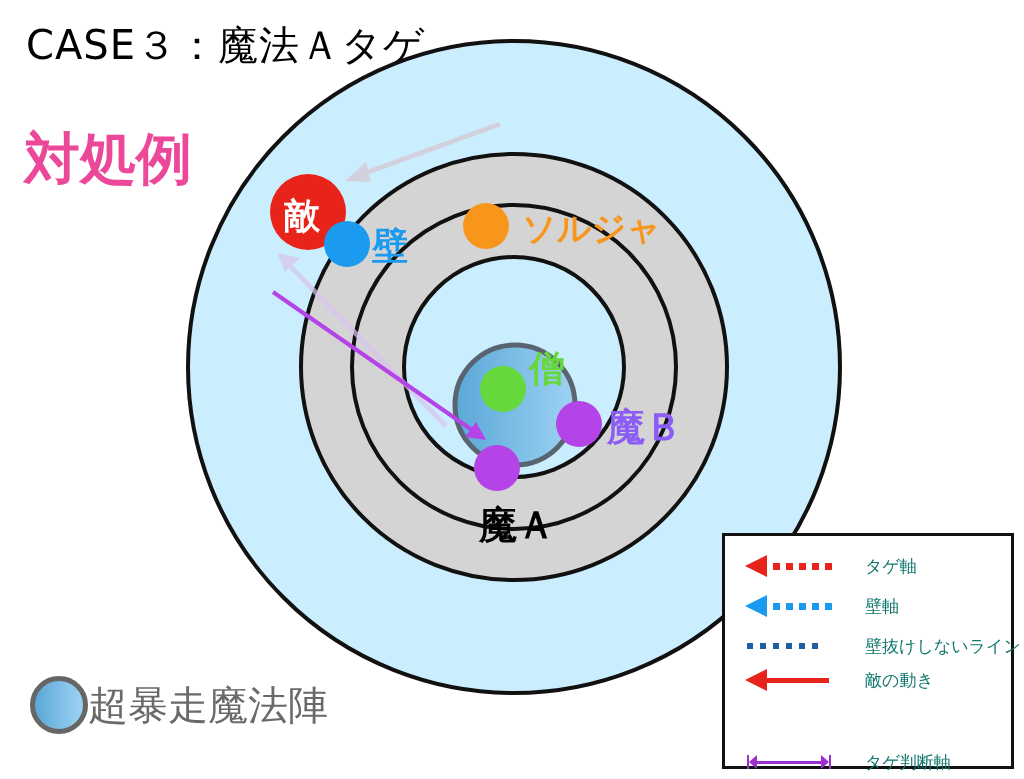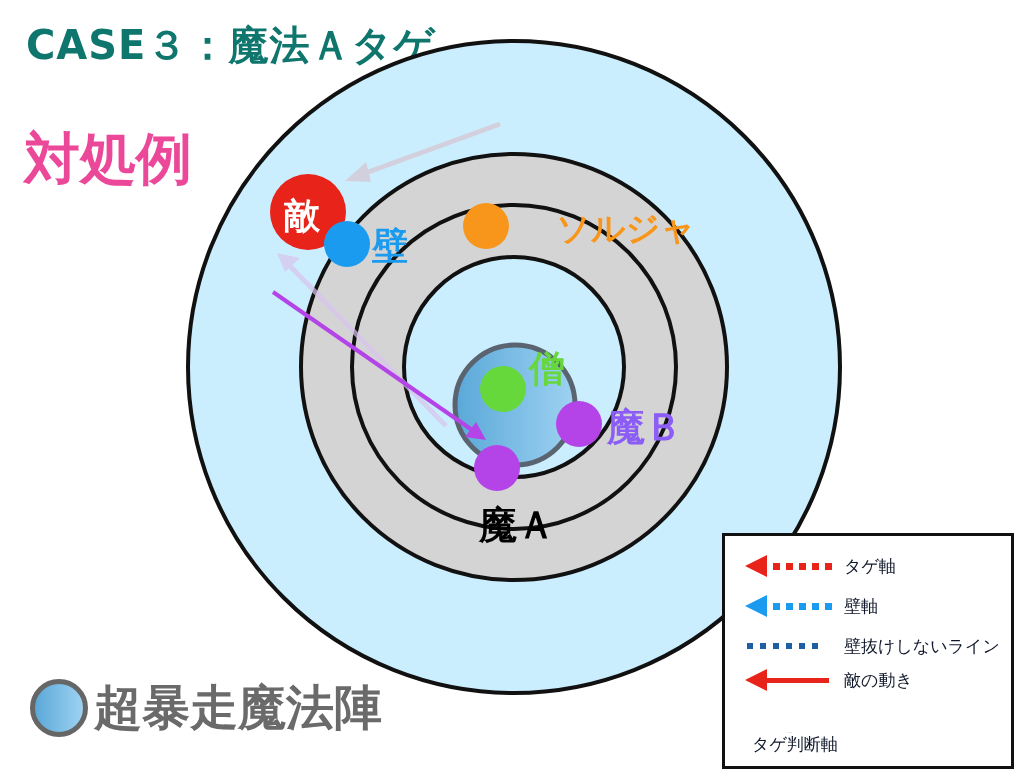--- a/index.html
+++ b/index.html
@@ -1,27 +1,27 @@
 <!DOCTYPE html>
 <html><head>
 <meta charset="utf-8">
 <style>
   html, body { margin:0; padding:0; background:#ffffff; }
   body { width:1024px; height:779px; position:relative; overflow:hidden; font-family:"DejaVu Sans", sans-serif; }
-  .title { position:absolute; left:26px; top:18px; font-size:40px; color:#0f766e; font-weight:bold; letter-spacing:1px; }
+  .title { position:absolute; left:26px; top:18px; font-size:40px; color:#000000; font-weight:normal; letter-spacing:1px; }
   .subtitle { position:absolute; left:24px; top:122px; font-size:56px; color:#ec4899; font-weight:bold; }
   svg.diagram { position:absolute; left:0; top:0; }
   .lbl { position:absolute; font-weight:bold; white-space:nowrap; }
   .legend { position:absolute; left:722px; top:533px; width:292px; height:236px; border:3px solid #111; background:#fff; box-sizing:border-box; }
   .legend-row { position:absolute; left:18px; height:24px; display:flex; align-items:center; }
   .legend-row svg { width:92px; height:24px; }
-  .legend-row span { margin-left:9px; font-size:17px; color:#0f172a; white-space:nowrap; }
+  .legend-row span { margin-left:30px; font-size:17px; color:#0f766e; white-space:nowrap; }
   .mahojin { position:absolute; left:30px; top:676px; display:flex; align-items:center; }
   .mahojin .disc { width:58px; height:58px; border-radius:50%; background:linear-gradient(90deg,#5aa8d8,#9ed2f2); border:5px solid #666; box-sizing:border-box; }
-  .mahojin span { margin-left:6px; font-size:48px; color:#6a6a6a; font-weight:bold; }
+  .mahojin span { font-size:40px; color:#6a6a6a; font-weight:normal; }
 </style>
 </head>
 <body>
 
 <div class="title">CASE３：魔法Ａタゲ</div>
 <div class="subtitle">対処例</div>
 
 <svg class="diagram" width="1024" height="779" viewBox="0 0 1024 779">
   <defs>
     <linearGradient id="mj" x1="0" x2="1" y1="0" y2="0">
@@ -54,21 +54,21 @@
   <circle cx="308" cy="212" r="38" fill="#e8231a"></circle>
   <circle cx="347" cy="244" r="23" fill="#1a9bf0"></circle>
   <circle cx="486" cy="226" r="23" fill="#f8961c"></circle>
   <circle cx="503" cy="389" r="23" fill="#66d83c"></circle>
   <circle cx="579" cy="424" r="23" fill="#b544e8"></circle>
   <circle cx="497" cy="468" r="23" fill="#b544e8"></circle>
 </svg>
 
 <div class="lbl" style="left:284px;top:192px;font-size:36px;color:#ffffff;">敵</div>
 <div class="lbl" style="left:372px;top:222px;font-size:36px;color:#1a9bf0;">壁</div>
-<div class="lbl" style="left:522px;top:206px;font-size:34px;color:#f8961c;margin-left:34px;">ソルジャ</div>
+<div class="lbl" style="left:522px;top:206px;font-size:34px;color:#f8961c;">ソルジャ</div>
 <div class="lbl" style="left:529px;top:345px;font-size:36px;color:#66d83c;">僧</div>
 <div class="lbl" style="left:607px;top:402px;font-size:38px;color:#8b5cf6;">魔Ｂ</div>
 <div class="lbl" style="left:479px;top:500px;font-size:38px;color:#000000;">魔Ａ</div>
 
 <div class="legend">
   <div class="legend-row" style="top:18px;">
     <svg viewBox="0 0 92 24">
       <polygon points="2,12 24,1 24,23" fill="#e8231a"></polygon>
       <g fill="#e8231a">
           <rect x="30" y="9" width="7" height="7"></rect>
@@ -106,21 +106,21 @@
     </svg>
     <span>壁抜けしないライン</span>
   </div>
   <div class="legend-row" style="top:132px;">
     <svg viewBox="0 0 92 24">
       <polygon points="2,12 24,1 24,23" fill="#e8231a"></polygon>
       <rect x="22" y="10" width="64" height="5" fill="#e8231a"></rect>
     </svg>
     <span>敵の動き</span>
   </div>
-  <div class="legend-row" style="top:196px;flex-direction:column;">
+  <div class="legend-row" style="top:214px;">
     <svg viewBox="0 0 92 24">
       <polygon points="6,12 14,5 14,19" fill="#9b2fd0"></polygon>
       <polygon points="86,12 78,5 78,19" fill="#9b2fd0"></polygon>
       <rect x="4" y="5" width="2" height="14" fill="#9b2fd0"></rect>
       <rect x="86" y="5" width="2" height="14" fill="#9b2fd0"></rect>
       <rect x="10" y="11" width="72" height="3" fill="#9b2fd0"></rect>
     </svg>
     <span>タゲ判断軸</span>
   </div>
 </div>

